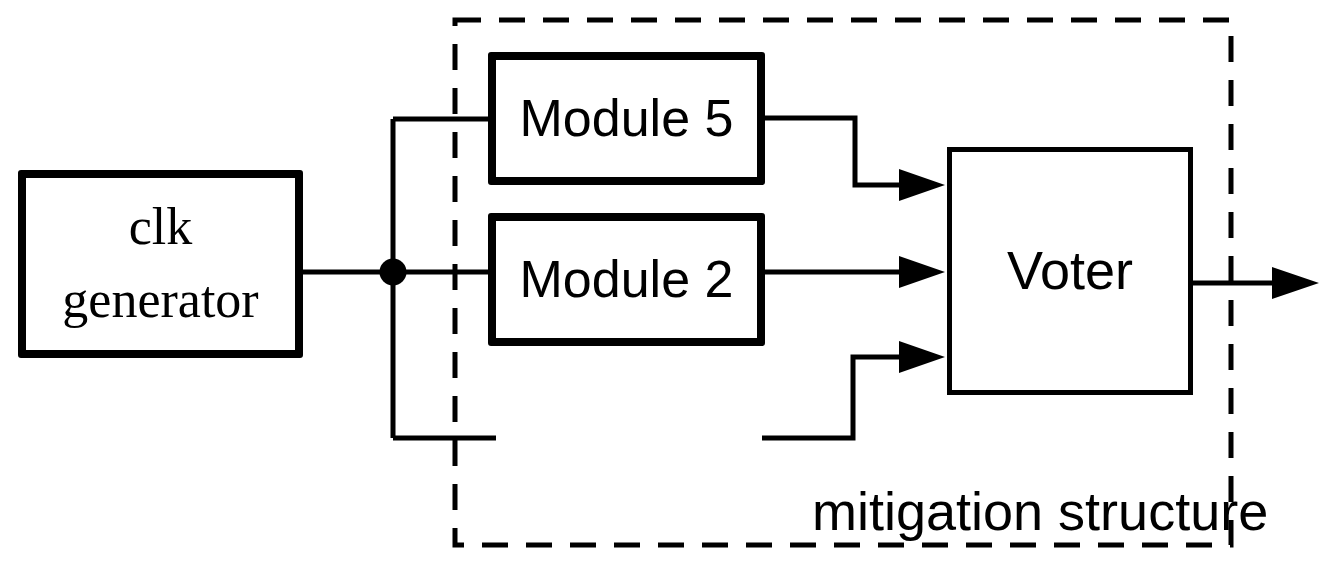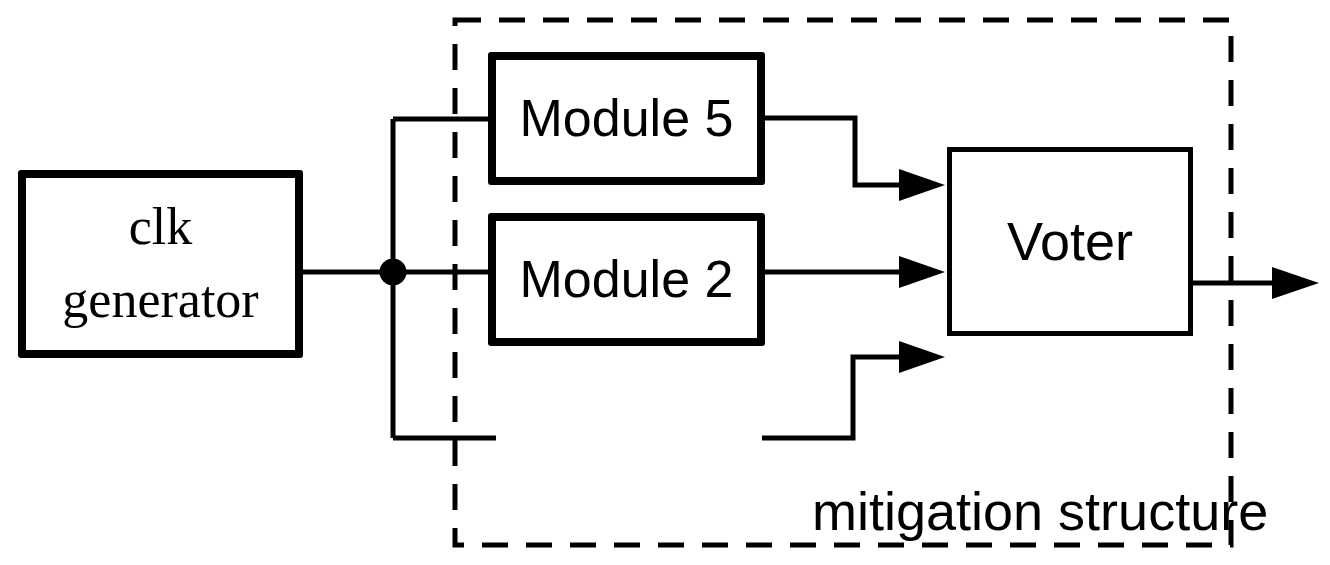--- a/index.html
+++ b/index.html
@@ -50,21 +50,21 @@
     width: 277px;
     height: 133px;
   }
   .box-m1 { top: 52px; }
   .box-m2 { top: 213px; }
   .box-m3 { top: 374px; }
   .box-voter {
     left: 947px;
     top: 147px;
     width: 246px;
-    height: 189px;
+    height: 248px;
     border-width: 5px;
     border-radius: 0;
     font-size: 54px;
   }
   .caption {
     position: absolute;
     left: 812px;
     top: 484px;
     width: 392px;
     text-align: center;

